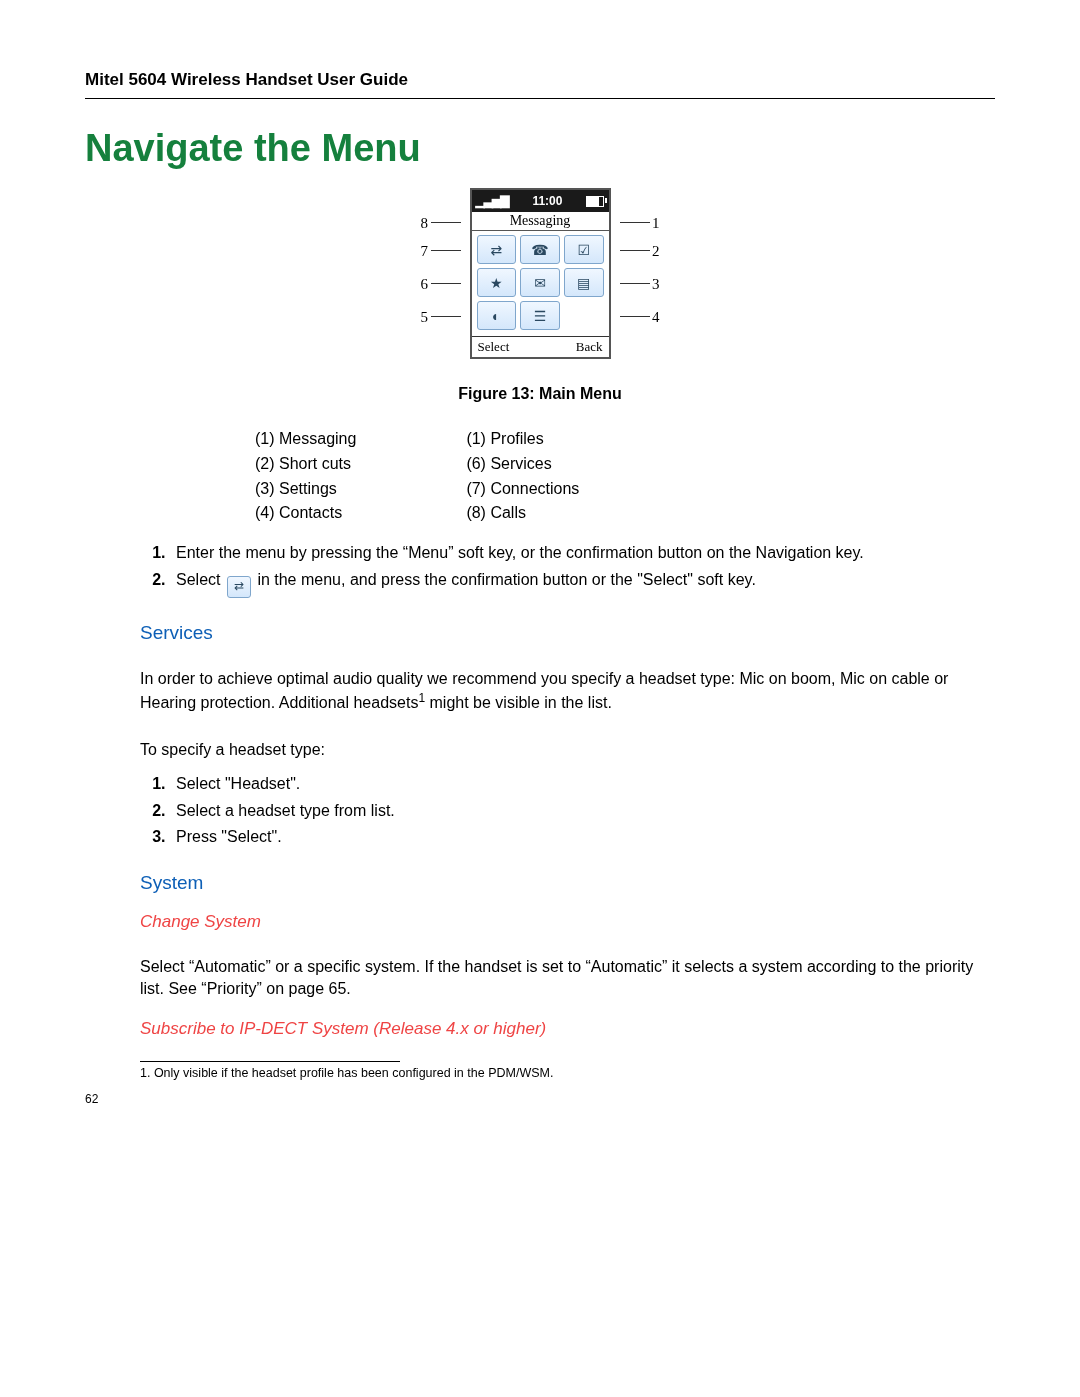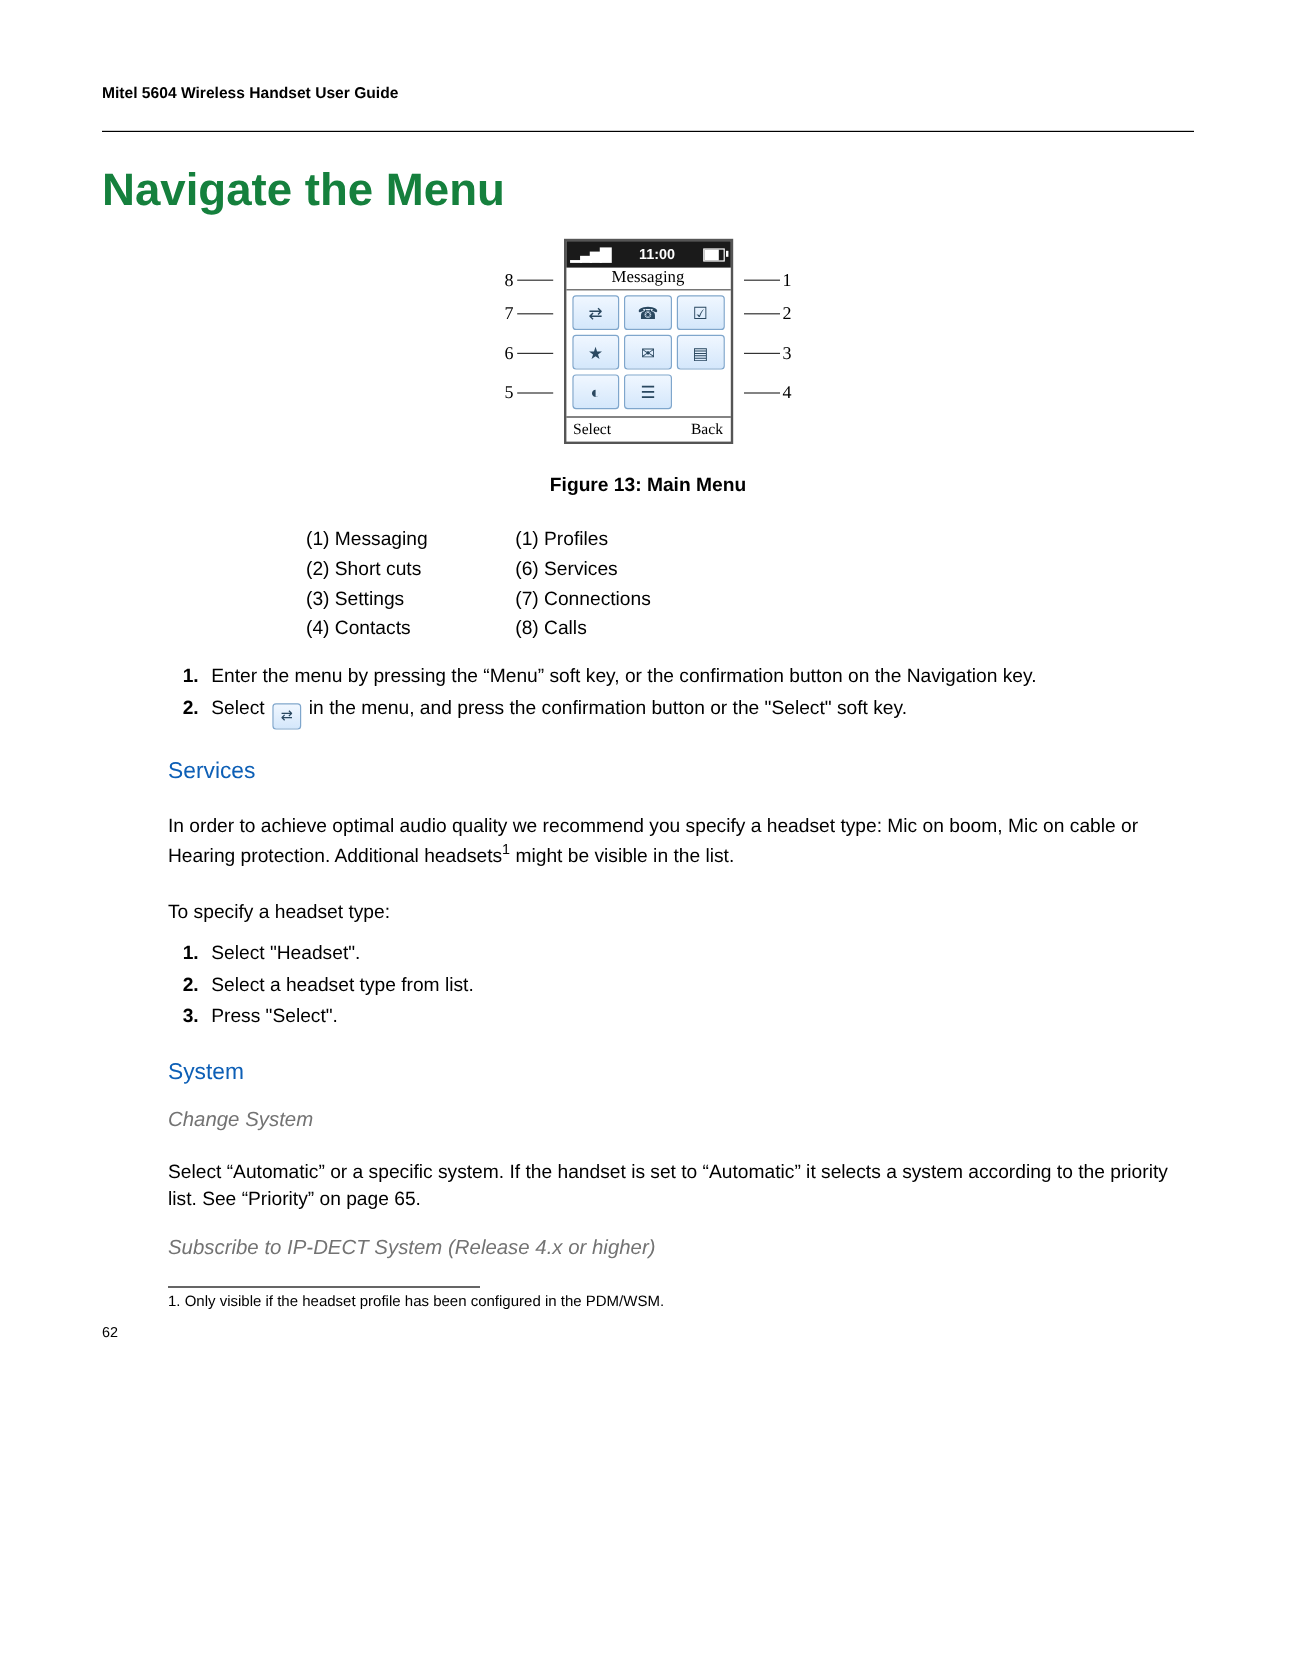--- a/index.html
+++ b/index.html
@@ -12,22 +12,22 @@
   }
   .page {
     width: 1080px;
     min-height: 1397px;
     padding: 70px 85px 40px 85px;
     box-sizing: border-box;
     position: relative;
   }
   .header-title {
     font-weight: bold;
-    font-size: 13px;
-    margin-bottom: 24px;
+    font-size: 17px;
+    margin-bottom: 8px;
   }
   .header-rule {
     border: 0;
     border-top: 1.5px solid #000;
     margin: 0 0 28px 0;
   }
   h1 {
     color: #15803d;
     font-size: 38px;
     font-weight: bold;
@@ -39,21 +39,21 @@
     font-weight: normal;
     margin: 24px 0 10px 0;
   }
   h3 {
     color: #0d5fb6;
     font-size: 19px;
     font-weight: normal;
     margin: 24px 0 10px 55px;
   }
   h4 {
-    color: #737373;
+    color: #ef4444;
     font-size: 17px;
     font-style: italic;
     font-weight: normal;
     margin: 18px 0 10px 55px;
   }
   .figure-img-wrap { text-align:center; margin:6px 0 26px 0; }
 
   
   .handset {
     display:inline-block;
@@ -119,21 +119,21 @@
   }
 
   .figure-caption {
     text-align:center;
     font-weight:bold;
     font-size:16px;
     margin: 6px 0 24px 0;
   }
   .legend {
     display:flex;
-    gap:73px;
+    gap:110px;
     margin:0 0 16px 170px;
     font-size:16px;
   }
   .legend-col { line-height:1.55; }
 
   ol.num {
     margin:8px 0 14px 55px;
     padding-left:30px;
   }
   ol.num li { padding-left:6px; margin-bottom:5px; line-height:1.35; }

